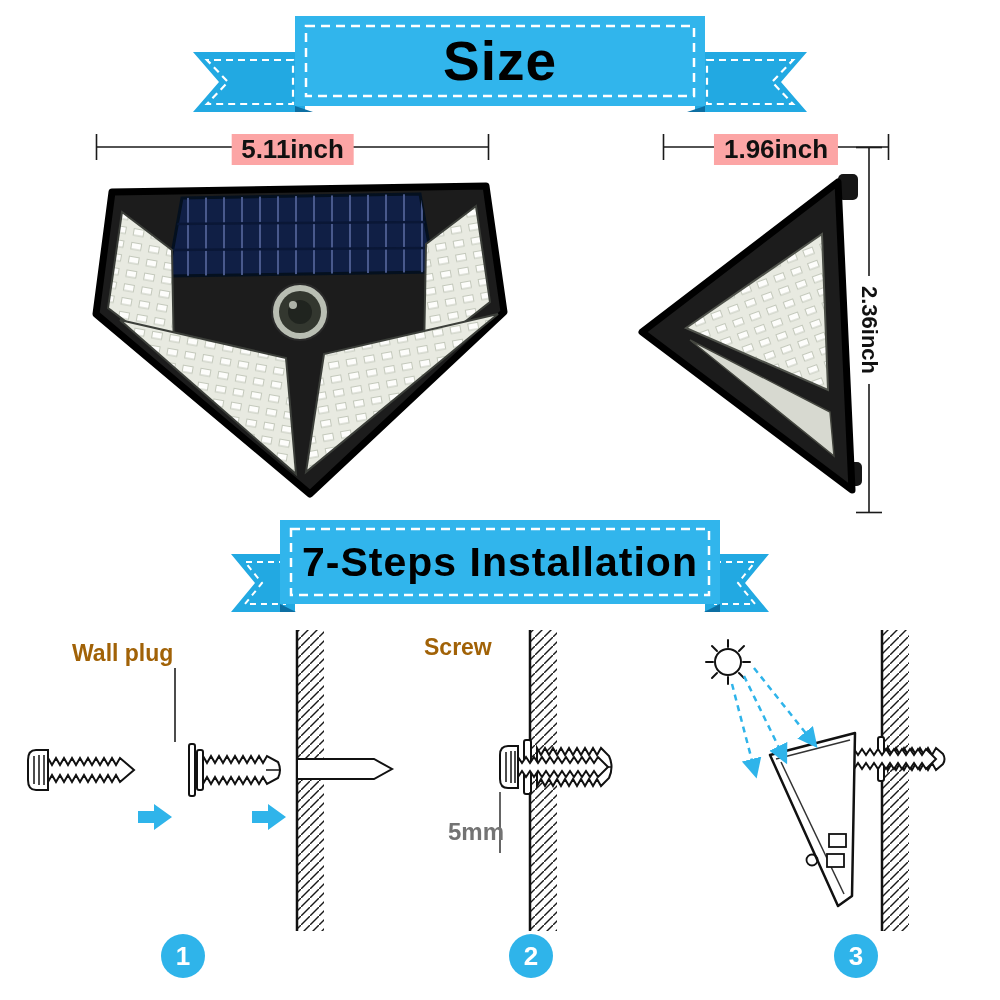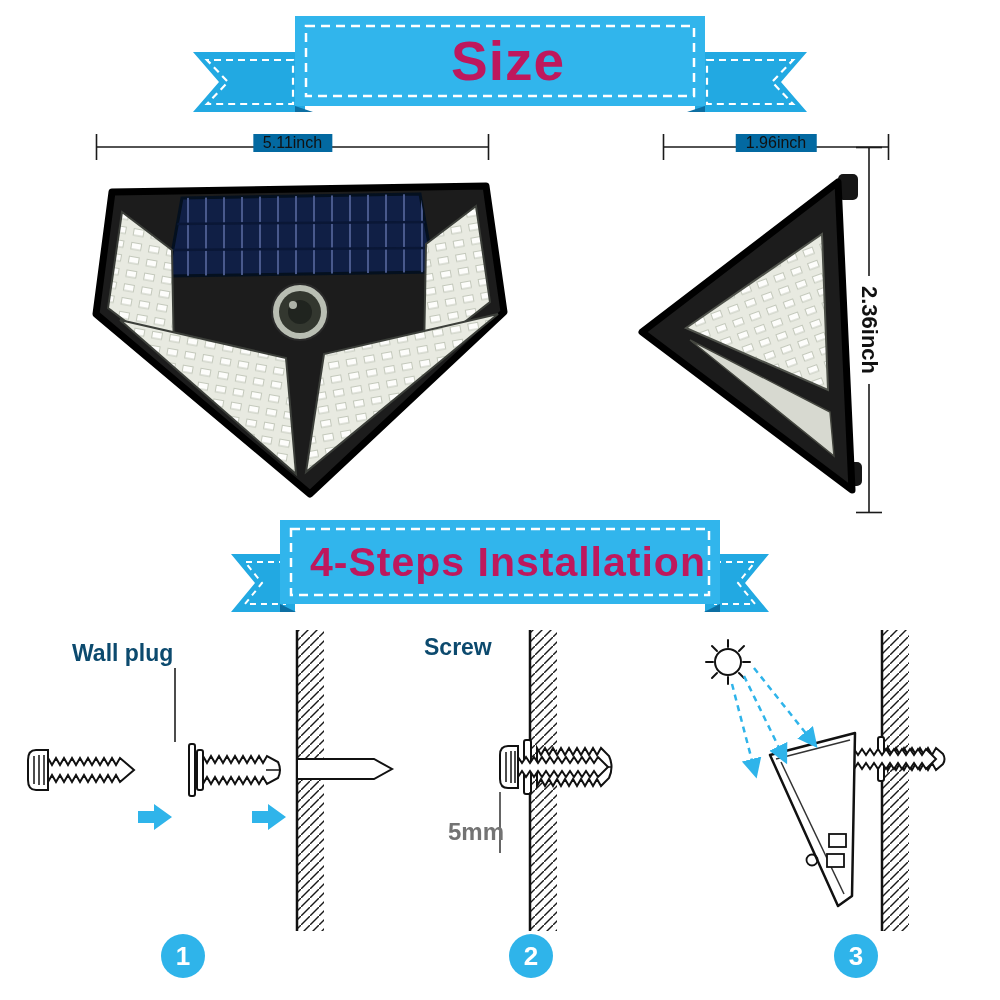--- a/index.html
+++ b/index.html
@@ -1,32 +1,32 @@
 <!DOCTYPE html>
 <html><head>
 <meta charset="utf-8">
 <style>
   *{margin:0;padding:0;box-sizing:border-box}
   body{background:#fff}
   .stage{position:relative;width:1000px;height:1000px;background:#fff;
          font-family:"Liberation Sans",sans-serif;overflow:hidden}
   .abs{position:absolute}
-  .ribbon-text{position:absolute;left:8px;top:0;width:100%;display:flex;
-               align-items:center;justify-content:center;color:#be185d;
+  .ribbon-text{position:absolute;left:0;top:0;width:100%;display:flex;
+               align-items:center;justify-content:center;color:#000000;
                font-weight:bold;letter-spacing:1px}
   .rt-size{height:94px;font-size:55px}
   .rt-install{height:88px;font-size:41px}
   .dim-label{position:absolute;left:50%;top:4px;transform:translateX(-50%);
-             background:#0369a1;padding:0 10px;font-size:16px;font-weight:normal;
+             background:#fca5a5;padding:0 10px;font-size:26px;font-weight:bold;
              color:#111;white-space:nowrap}
   .dim-label-v{position:absolute;left:50%;top:50%;
                transform:translate(-50%,-50%) rotate(90deg);background:#fff;
                padding:0 10px;font-size:22px;font-weight:bold;color:#111;
                white-space:nowrap}
-  .step-label{position:absolute;font-size:23px;font-weight:600;color:#0c4a6e;white-space:nowrap}
+  .step-label{position:absolute;font-size:23px;font-weight:600;color:#a16207;white-space:nowrap}
   .mm-label{position:absolute;font-size:24px;font-weight:bold;color:#737373}
   .step-num{position:absolute;width:44px;height:44px;border-radius:50%;
             background:#2fb4ea;color:#fff;font-size:26px;font-weight:bold;
             display:flex;align-items:center;justify-content:center}
 </style>
 </head>
 <body>
 
 <div class="stage">
 
@@ -159,21 +159,21 @@
         <polygon points="480,36 544,36 520,65 544,94 480,94" fill="#22a9e2"></polygon>
         <polygon points="490,44 530,44 513,65 530,86 490,86" fill="none" stroke="#fff" stroke-width="2" stroke-dasharray="6 5"></polygon>
       </g>
       <polygon points="55,86 55,94 71,94" fill="#0d6fa3"></polygon>
       <polygon points="495,86 495,94 479,94" fill="#0d6fa3"></polygon>
       <g>
         <rect x="55" y="2" width="440" height="84" fill="#31b5ec"></rect>
         <rect x="66" y="11" width="418" height="66" fill="none" stroke="#fff" stroke-width="2.5" stroke-dasharray="9 6"></rect>
       </g>
     </svg>
-    <div class="ribbon-text rt-install">4-Steps Installation</div>
+    <div class="ribbon-text rt-install">7-Steps Installation</div>
   </div>
 
   <div class="abs" style="left:22px;top:628px;width:380px;height:305px">
     <svg width="380" height="305" viewBox="0 0 380 305">
       <defs>
         <pattern id="h1" width="9" height="9" patternUnits="userSpaceOnUse">
           <line x1="0" y1="9" x2="9" y2="0" stroke="#1a1a1a" stroke-width="1.4"></line>
         </pattern>
       </defs>
       <g>

